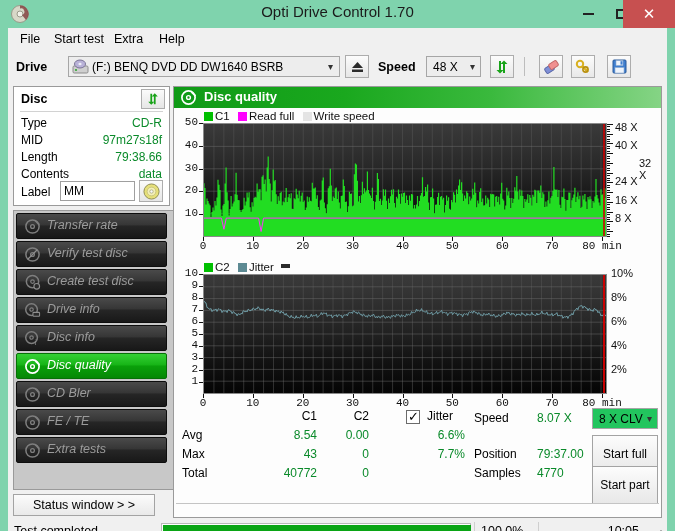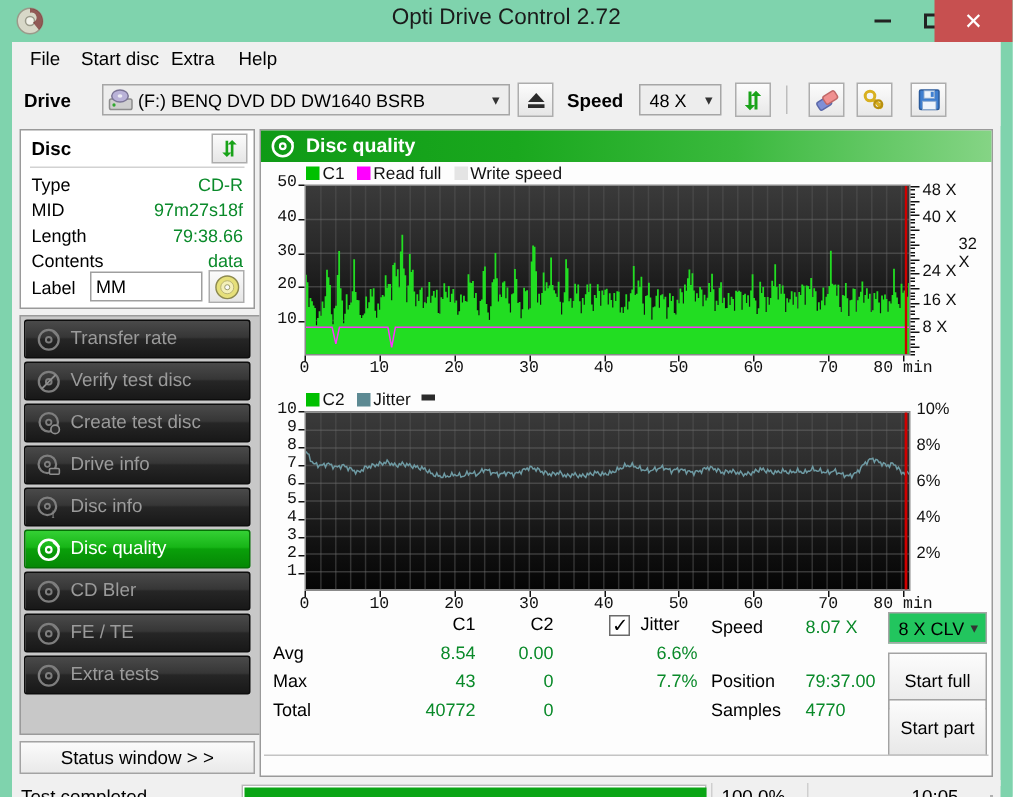--- a/index.html
+++ b/index.html
@@ -121,40 +121,40 @@
     background: #fff; border: 1px solid #9f9f9f; font-size: 12px; color: #000;
     padding: 1px 3px; font-family: "Liberation Sans", sans-serif;
   }
   #label-btn {
     position: absolute; left: 125px; top: 93px; width: 24px; height: 22px;
     background: linear-gradient(#fbfbfb,#e6e6e6); border: 1px solid #adadad;
   }
 
   
   #navlist { position: absolute; left: 0; top: 124px; width: 187px; height: 280px;
-    background: #c8c8c8; border: 1px solid #9a9a9a; padding: 2px; }
+    background: #c8c8c8; border: 1px solid #9a9a9a; padding: 2px; font-style: italic; }
   .nav-btn {
     position: relative; width: 151px; height: 26px; margin-bottom: 2px;
     background: linear-gradient(#4a4a4a 0%, #363636 45%, #262626 50%, #181818 100%);
     border: 1px solid #0d0d0d; border-radius: 2px;
     cursor: default;
   }
   .nav-btn.active {
     background: linear-gradient(#34d034 0%, #17b517 45%, #0aa00a 50%, #058805 100%);
     border: 1px solid #067006;
   }
   .nav-icon { position: absolute; left: 7px; top: 4px; width: 17px; height: 17px; }
   .nav-text {
     position: absolute; left: 30px; top: 4px; font-size: 12.5px;
     color: #9b9b9b;
   }
   .nav-btn.active .nav-text { color: #ffffff; }
 
   #status-window-btn {
-    position: absolute; left: 0; top: 408px; width: 157px; height: 22px;
+    position: absolute; left: 0; top: 408px; width: 142px; height: 22px;
     background: linear-gradient(#fbfbfb,#e9e9e9); border: 1px solid #a3a3a3;
     display: flex; align-items: center; justify-content: center;
     font-size: 12.5px; color: #000;
   }
 
   
   #mainpanel {
     position: absolute; left: 165px; top: 58px; width: 489px; height: 432px;
     background: #fdfdfd; border: 1px solid #9a9a9a;
   }
@@ -225,42 +225,42 @@
 <body>
 
 <div id="window">
 
   <div id="titlebar">
     <svg id="app-icon" viewBox="0 0 20 20">
       <ellipse cx="10" cy="10" rx="8.5" ry="8.5" fill="#d8d8c8" stroke="#9a9a8a"></ellipse>
       <ellipse cx="10" cy="10" rx="3" ry="3" fill="#f2f2ea" stroke="#9a9a8a"></ellipse>
       <path d="M10 1.5 A8.5 8.5 0 0 1 16 16 L12 11 A3 3 0 0 0 10 4.5 Z" fill="#7a3030" opacity="0.75"></path>
     </svg>
-    <div id="title-text">Opti Drive Control 2.72</div>
+    <div id="title-text">Opti Drive Control 1.70</div>
 
     <div class="win-btn" id="btn-min">
       <div class="win-glyph">
           <div id="minbar"></div>
         </div>
     </div>
     <div class="win-btn" id="btn-max">
       <div class="win-glyph">
           <div id="maxbox"></div>
         </div>
     </div>
     <div class="win-btn" id="btn-close">
       <div class="win-glyph">✕</div>
     </div>
   </div>
 
   <div id="client">
 
     <div id="menubar">
       <div class="menu-item" style="left:8px">File</div>
-      <div class="menu-item" style="left:42px">Start disc</div>
+      <div class="menu-item" style="left:42px">Start test</div>
       <div class="menu-item" style="left:102px">Extra</div>
       <div class="menu-item" style="left:147px">Help</div>
     </div>
 
     <div id="toolbar">
       <div id="drive-label">Drive</div>
 
       <div id="drive-combo">
         <svg id="drive-icon" viewBox="0 0 17 16">
           <rect x="1" y="7" width="15" height="7" rx="1.2" fill="#cfcfcf" stroke="#8d8d8d"></rect>

